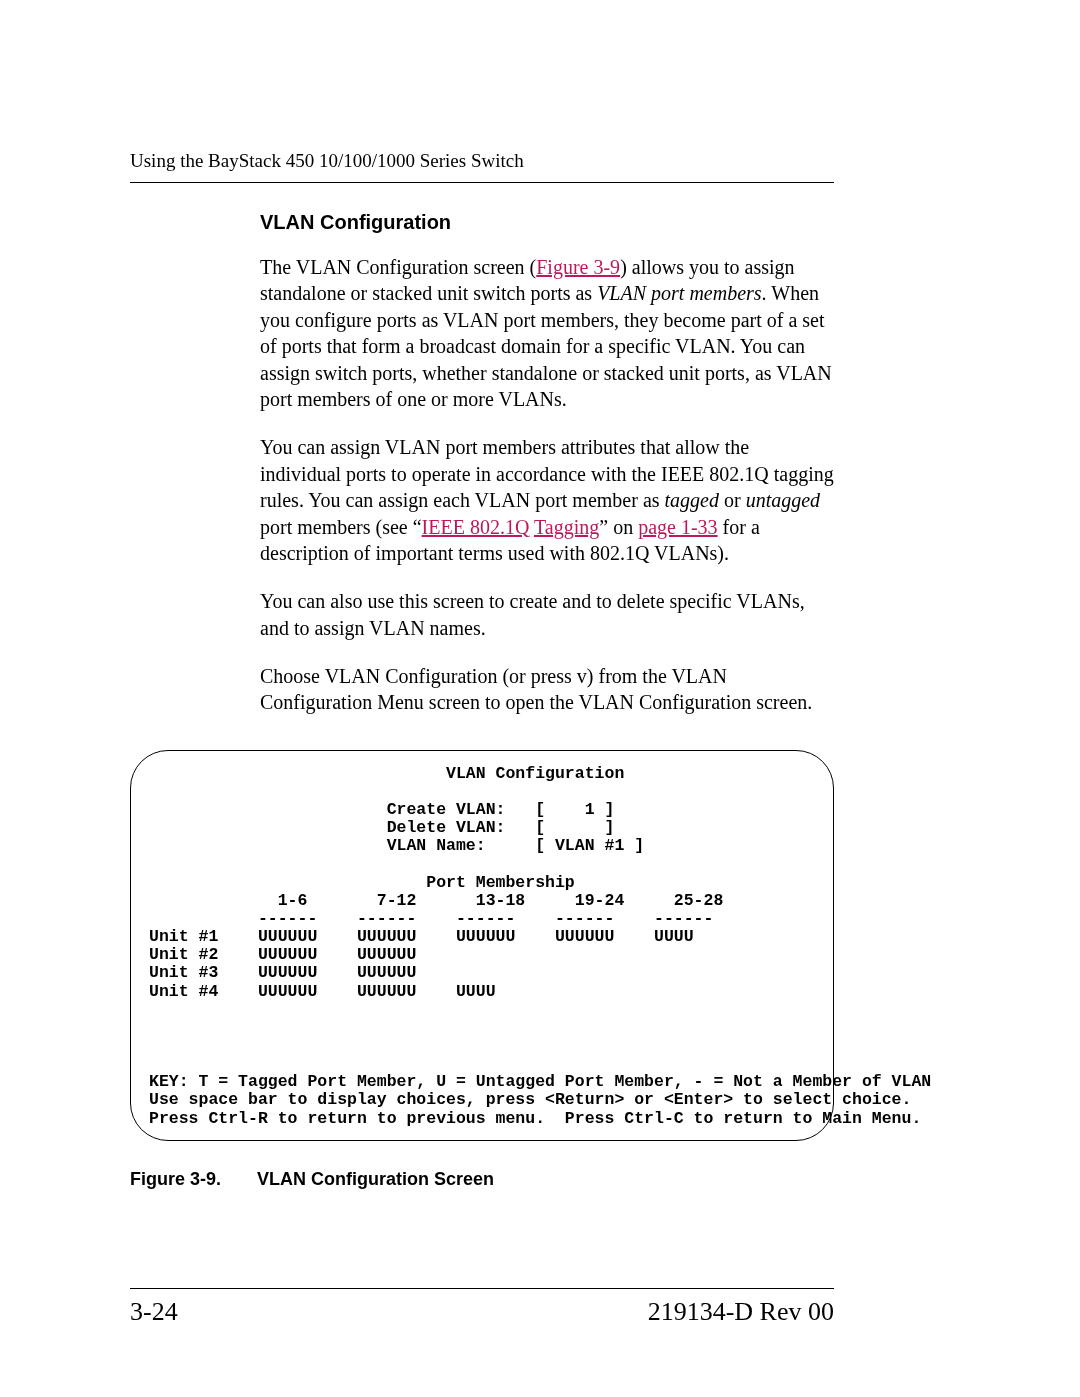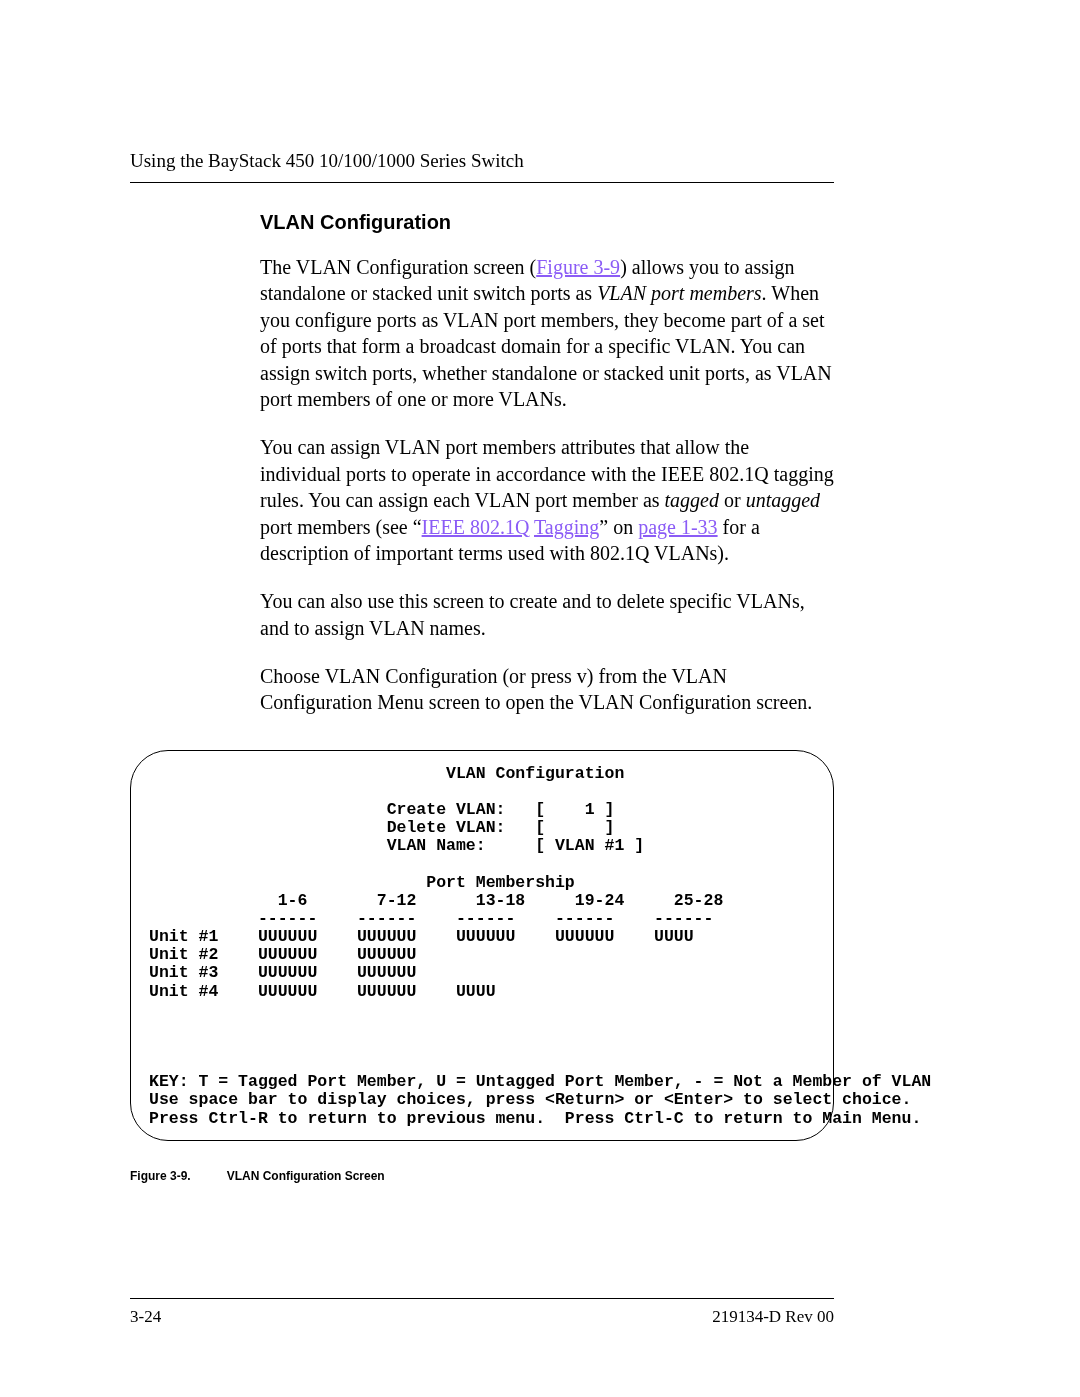--- a/index.html
+++ b/index.html
@@ -33,56 +33,56 @@
     font-size: 20px;
     margin: 0 0 20px 0;
   }
   p.body {
     font-size: 20px;
     line-height: 1.32;
     margin: 0 0 22px 0;
   }
   .ital { font-style: italic; }
   a.link {
-    color: #8b5cf6;
+    color: #be185d;
     text-decoration: underline;
   }
   .figure-box {
     border: 1.5px solid #000;
     border-radius: 38px;
     margin-top: 34px;
     padding: 14px 18px 12px 18px;
     font-family: "Courier New", Courier, monospace;
     font-size: 16.5px;
     line-height: 1.1;
     white-space: pre;
     font-weight: bold;
   }
   .caption {
     font-family: Arial, Helvetica, sans-serif;
     font-weight: bold;
-    font-size: 12px;
+    font-size: 18px;
     margin-top: 28px;
   }
   .caption .cap-gap { display: inline-block; width: 36px; }
   .footer {
     position: absolute;
     left: 130px;
     right: 130px;
     bottom: 70px;
   }
   .footer-rule {
     border: none;
     border-top: 1px solid #000;
     margin: 0 0 8px 0;
   }
   .footer-row {
     display: flex;
     justify-content: space-between;
-    font-size: 17px;
+    font-size: 26px;
   }
 </style>
 </head>
 <body>
 
 <div class="page">
 
   <div class="running-header">Using the BayStack 450 10/100/1000 Series Switch</div>
   <hr class="rule">
 

